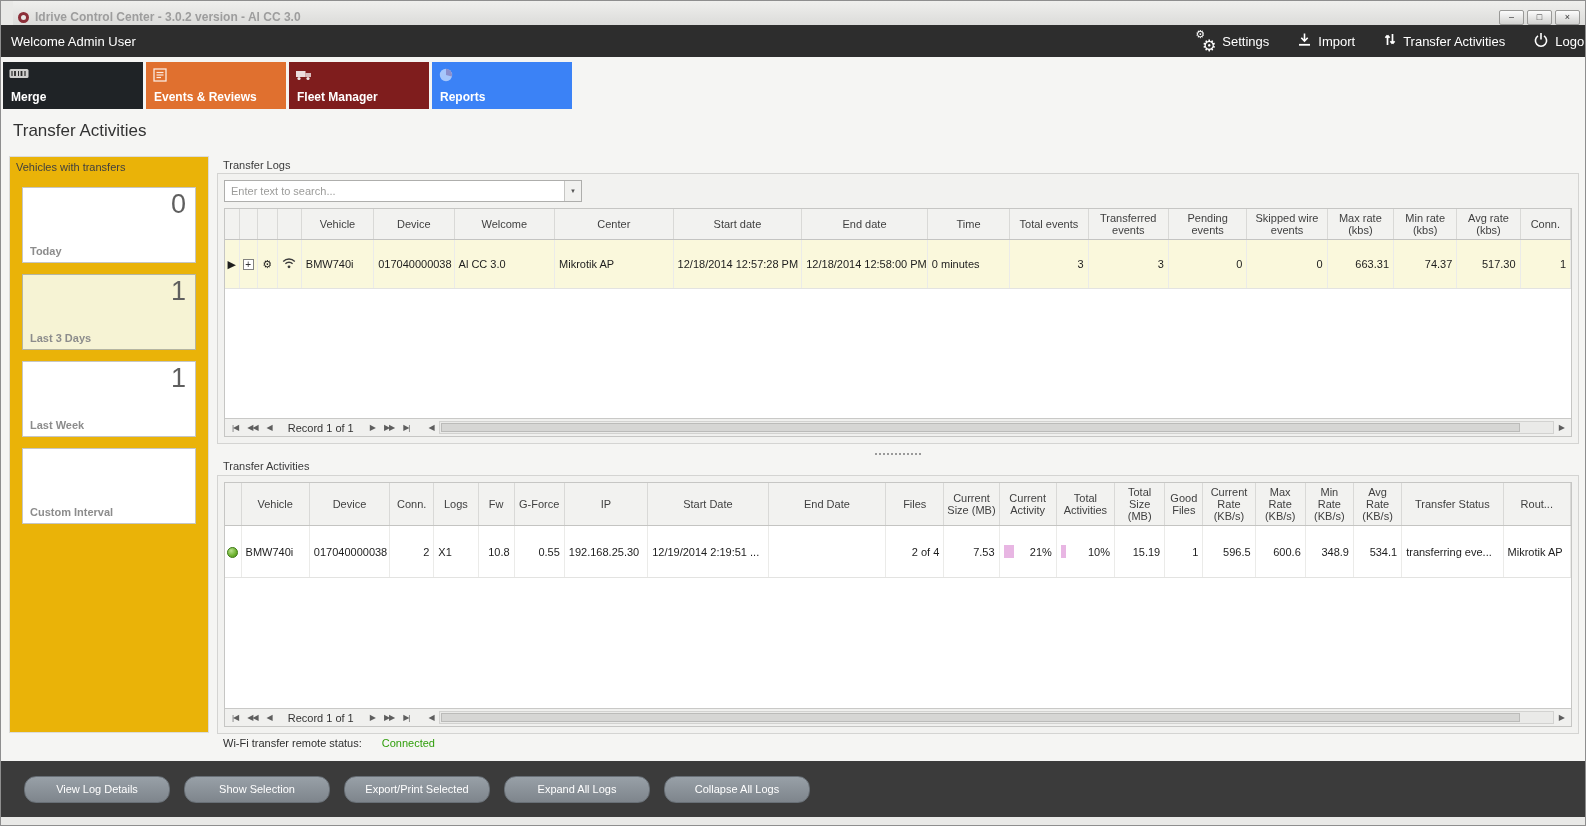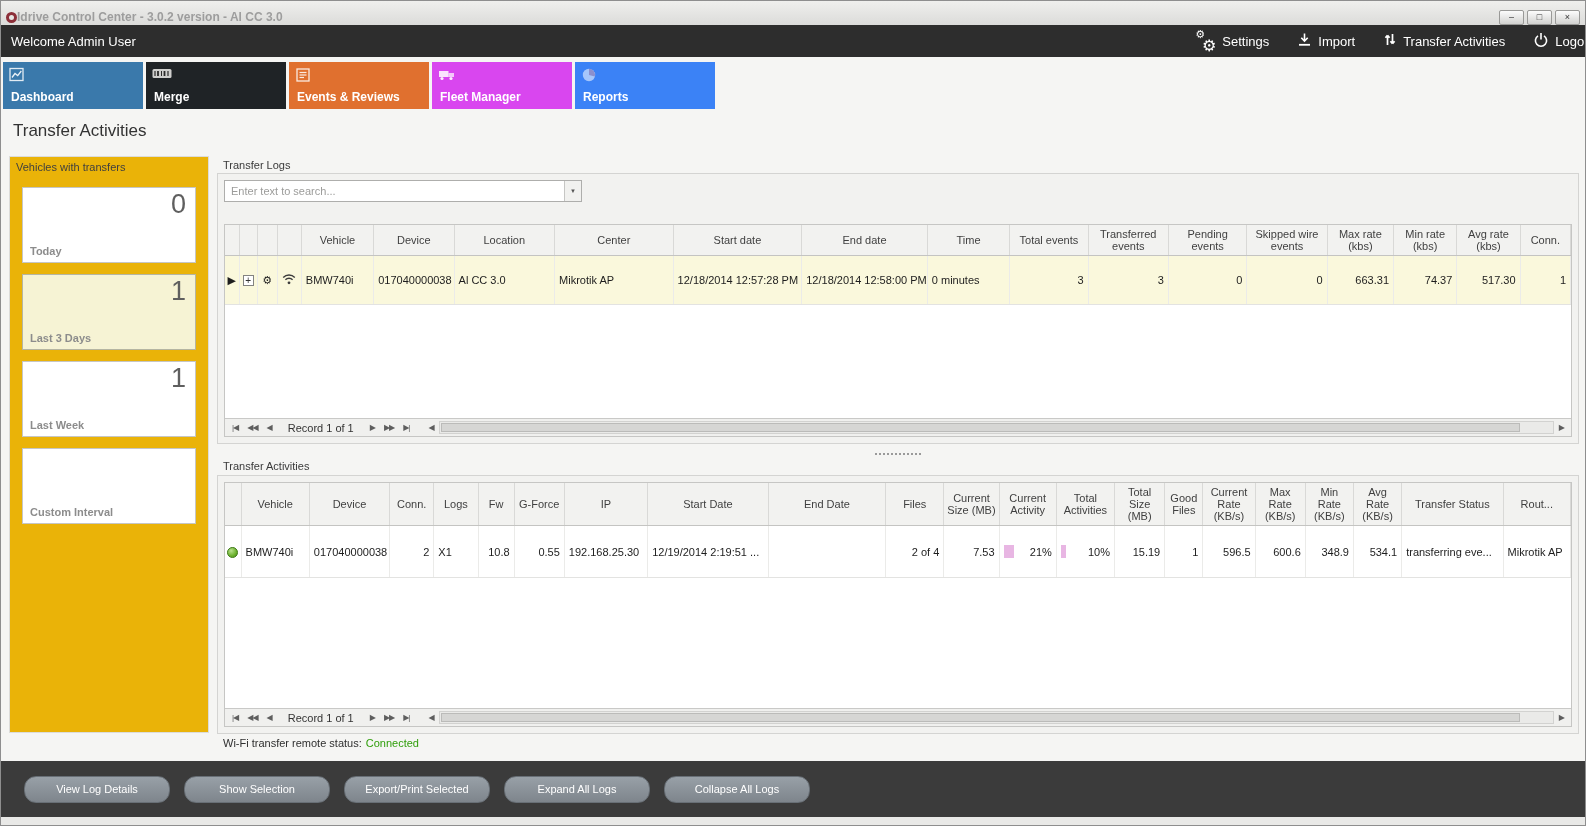--- a/index.html
+++ b/index.html
@@ -1,21 +1,21 @@
 <!DOCTYPE html>
 <html><head>
 <meta charset="utf-8">
 <style>
   * { margin:0; padding:0; box-sizing:border-box; }
   body { background:#9e9e9e; font-family:"Liberation Sans","DejaVu Sans",sans-serif; }
   .window { position:relative; width:1586px; height:826px; background:#e9e9e7; border:1px solid #8e8e8e; overflow:hidden; }
 
   
-  .titlebar { position:absolute; top:0; left:0; right:0; height:21px;
-    background:linear-gradient(#efefed,#d5d5d3); display:flex; align-items:center; padding:16px 5px; border-bottom:1px solid #c2c2c0; }
+  .titlebar { position:absolute; top:0; left:12px; right:0; height:21px;
+    background:linear-gradient(#efefed,#d5d5d3); display:flex; align-items:center; padding:16px 5px; gap:6px; border-bottom:1px solid #c2c2c0; }
   .app-icon { width:11px; height:11px; border-radius:50%; border:3px solid #8c2f39; background:#e7e7e5; }
   .win-title { font-size:12px; font-weight:bold; color:#9d9d9d; flex:1; white-space:nowrap; overflow:hidden; }
   .win-btns { display:flex; gap:3px; }
   .win-btn { width:25px; height:15px; background:linear-gradient(#fcfcfc,#d2d2d0); border:1px solid #999997; border-radius:2px;
     font-size:9px; line-height:13px; text-align:center; color:#333; }
 
   
   .topbar { position:absolute; top:24px; left:0; right:0; height:32px; background:#2d2d2d; color:#fff;
     display:flex; align-items:center; justify-content:space-between; padding:0 0 0 10px; }
   .welcome { font-size:13px; }
@@ -47,21 +47,21 @@
   .card.selected { background:#f6f3d4; border-color:#b5b5a2; }
 
   .panel-label { position:absolute; font-size:11px; color:#3a3a3a; }
 
   
   .panel { position:absolute; left:216px; width:1362px; background:#f2f2f0; border:1px solid #d4d4d2;
     padding:6px; display:flex; flex-direction:column; }
   .logs-panel { top:172px; height:271px; }
   .acts-panel { top:474px; height:259px; }
 
-  .search-row { height:22px; margin-bottom:22px; flex:none; }
+  .search-row { height:22px; margin-bottom:6px; flex:none; }
   .combo { width:358px; height:22px; background:#fff; border:1px solid #aeaeac; display:flex; }
   .combo input { flex:1; border:none; outline:none; font-size:11px; padding:0 6px; color:#333;
     font-family:"Liberation Sans","DejaVu Sans",sans-serif; background:transparent; }
   .combo input::placeholder { color:#9c9c9a; opacity:1; }
   .combo-btn { width:17px; border-left:1px solid #c6c6c4; background:#f1f1ef; font-size:6px; color:#555;
     display:flex; align-items:center; justify-content:center; }
 
   .grid { flex:1; min-height:0; border:1px solid #c6c6c4; background:#fff; display:flex; flex-direction:column; }
   .grid-scroll { flex:1; min-height:0; overflow:hidden; background:#fff; }
   table.tbl { border-collapse:collapse; table-layout:fixed; width:100%; }
@@ -89,21 +89,21 @@
   .pgbtn { font-size:8px; color:#5e5e5e; padding:0 3px; letter-spacing:-1px; }
   .pager-text { font-size:11px; color:#333; margin:0 10px; }
   .hscroll { flex:1; display:flex; align-items:center; margin-left:10px; gap:2px; }
   .hs-track { flex:1; height:13px; background:#eaeae8; border:1px solid #d2d2d0; position:relative; }
   .hs-thumb { position:absolute; top:1px; left:1px; height:9px; width:97%; background:#d6d6d4; border:1px solid #bbbbb9; }
 
   .splitter { position:absolute; top:449px; left:216px; width:1362px; height:7px; display:flex; align-items:center; justify-content:center; }
   .splitter-dots { width:46px; border-top:2px dotted #9a9a9a; }
 
   .wifi-status { position:absolute; top:736px; left:222px; font-size:11px; color:#2f2f2f; }
-  .wifi-status .ok { color:#2f9e0a; margin-left:4px; }
+  .wifi-status .ok { color:#2f9e0a; margin-left:20px; }
 
   
   .footer { position:absolute; left:0; right:0; bottom:8px; height:56px; background:#3b3b3b;
     display:flex; align-items:center; gap:14px; padding-left:23px; }
   .footer-btn { width:146px; height:27px; background:linear-gradient(#98a0a7,#7e858c); border:1px solid #686f76;
     border-radius:12px; color:#fff; font-size:11px; display:flex; align-items:center; justify-content:center; cursor:default; }
 </style>
 </head>
 <body>
 
@@ -156,29 +156,20 @@
             </svg>
         </span>
         <span>Logout</span>
       </div>
     </div>
   </div>
 
   <div class="workspace"></div>
 
   <div class="tiles">
-    <div class="tile" style="background: rgb(58, 121, 171);">
-      <span class="tile-icon">
-        <svg width="16" height="16" viewBox="0 0 16 16">
-            <rect x="1" y="1.5" width="13" height="12" fill="none" stroke="rgba(255,255,255,0.85)" stroke-width="1.3"></rect>
-            <polyline points="3,10.5 6,6.5 8.7,8.6 12.3,4" fill="none" stroke="rgba(255,255,255,0.9)" stroke-width="1.3"></polyline>
-          </svg>
-      </span>
-      <span class="tile-label">Dashboard</span>
-    </div>
     <div class="tile" style="background: rgb(31, 35, 38);">
       <span class="tile-icon">
         <svg width="20" height="14" viewBox="0 0 20 14">
             <rect x="0.5" y="2" width="19" height="9" rx="1.5" fill="#cfcfcd"></rect>
             <line x1="3" y1="4" x2="3" y2="9" stroke="#2a2a2a" stroke-width="1.2"></line>
             <line x1="6" y1="4" x2="6" y2="9" stroke="#2a2a2a" stroke-width="1.8"></line>
             <line x1="9.5" y1="4" x2="9.5" y2="9" stroke="#2a2a2a" stroke-width="1"></line>
             <line x1="12.5" y1="4" x2="12.5" y2="9" stroke="#2a2a2a" stroke-width="1.8"></line>
             <line x1="16" y1="4" x2="16" y2="9" stroke="#2a2a2a" stroke-width="1.2"></line>
           </svg>
@@ -189,21 +180,21 @@
       <span class="tile-icon">
         <svg width="16" height="16" viewBox="0 0 16 16">
             <rect x="2" y="2" width="12" height="12" fill="none" stroke="rgba(255,255,255,0.85)" stroke-width="1.3"></rect>
             <line x1="4.5" y1="5.5" x2="11.5" y2="5.5" stroke="rgba(255,255,255,0.85)" stroke-width="1.2"></line>
             <line x1="4.5" y1="8" x2="11.5" y2="8" stroke="rgba(255,255,255,0.85)" stroke-width="1.2"></line>
             <line x1="4.5" y1="10.5" x2="9" y2="10.5" stroke="rgba(255,255,255,0.85)" stroke-width="1.2"></line>
           </svg>
       </span>
       <span class="tile-label">Events &amp; Reviews</span>
     </div>
-    <div class="tile" style="background: #d946ef; text-decoration: underline;">
+    <div class="tile" style="background: #7f1d1d; text-decoration: underline;">
       <span class="tile-icon">
         <svg width="18" height="15" viewBox="0 0 18 15">
             <rect x="1" y="4" width="9.5" height="6" fill="rgba(255,255,255,0.85)"></rect>
             <rect x="10.5" y="6" width="5.5" height="4" fill="rgba(255,255,255,0.7)"></rect>
             <circle cx="4" cy="11.5" r="1.6" fill="rgba(255,255,255,0.9)"></circle>
             <circle cx="13" cy="11.5" r="1.6" fill="rgba(255,255,255,0.9)"></circle>
           </svg>
       </span>
       <span class="tile-label">Fleet Manager</span>
     </div>
@@ -275,21 +266,21 @@
               <col style="width:50px">
           </colgroup>
           <thead>
             <tr>
               <th></th>
               <th></th>
               <th></th>
               <th></th>
               <th>Vehicle</th>
               <th>Device</th>
-              <th>Location</th>
+              <th>Welcome</th>
               <th>Center</th>
               <th>Start date</th>
               <th>End date</th>
               <th>Time</th>
               <th>Total events</th>
               <th>Transferred events</th>
               <th>Pending events</th>
               <th>Skipped wire events</th>
               <th>Max rate (kbs)</th>
               <th>Min rate (kbs)</th>

